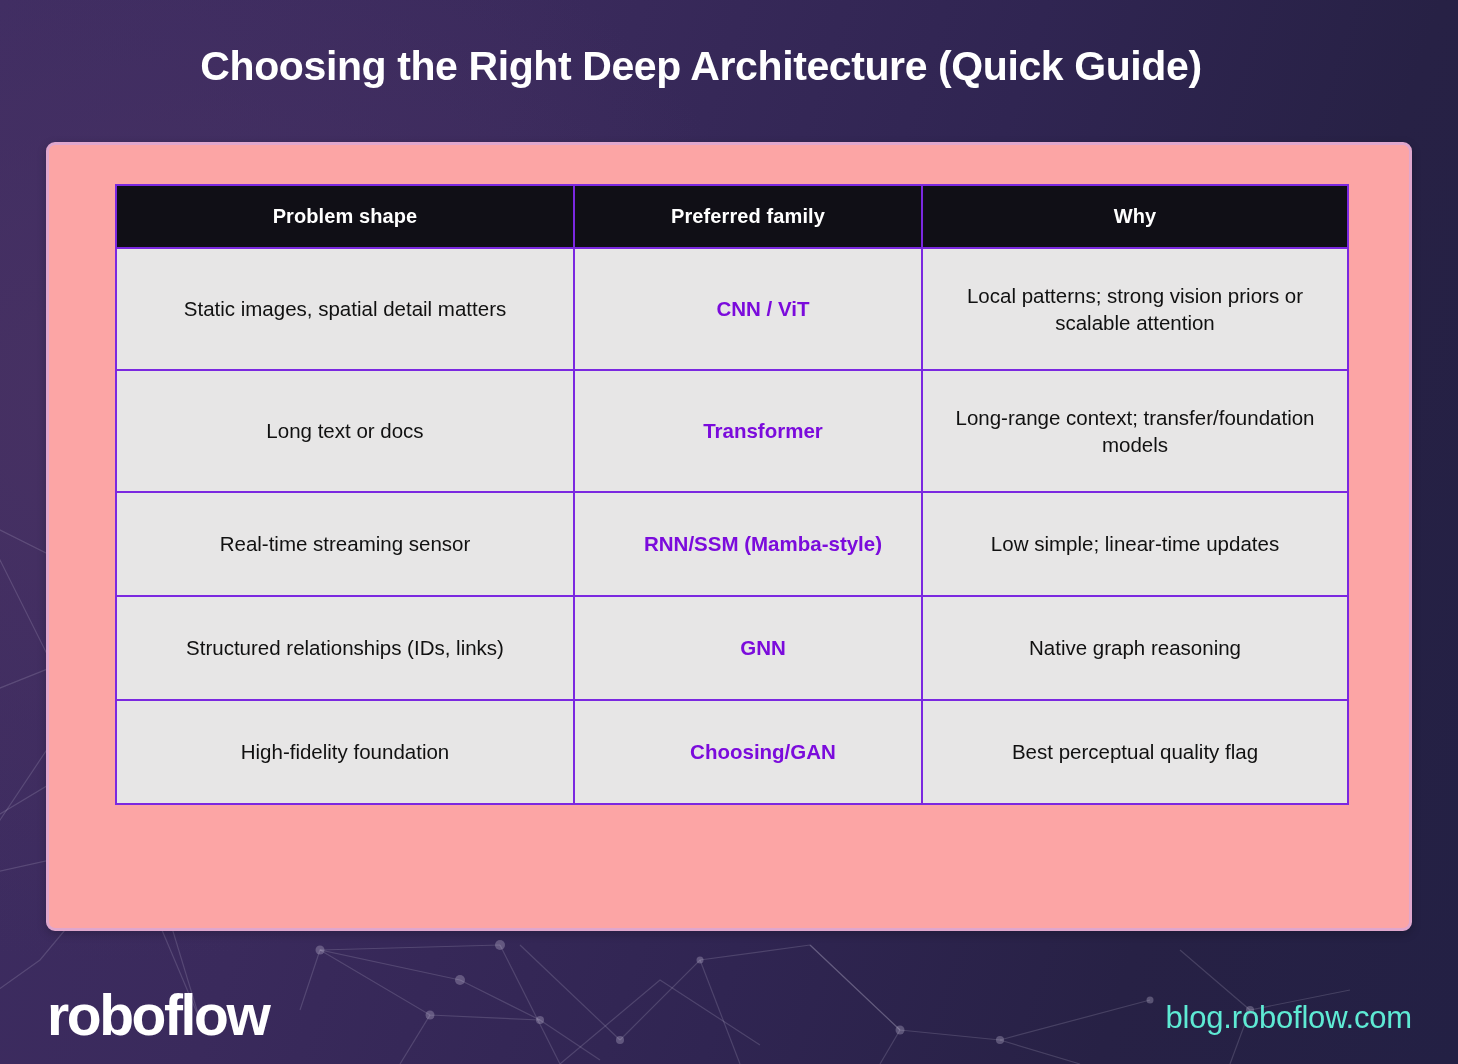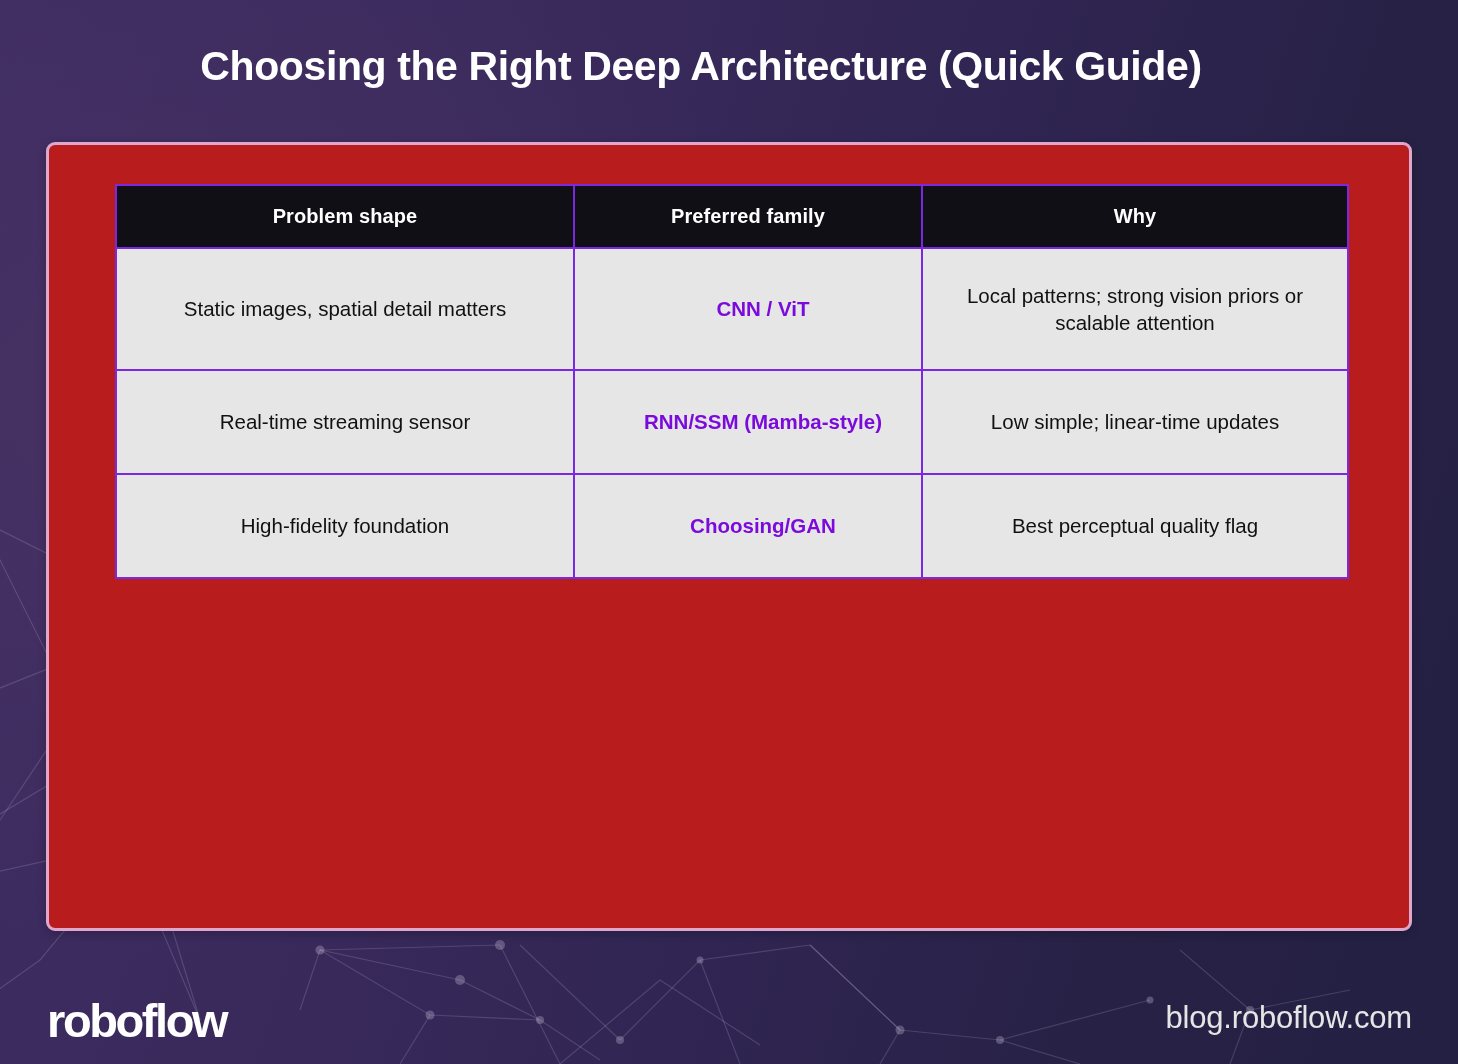--- a/index.html
+++ b/index.html
@@ -44,21 +44,21 @@
     white-space:nowrap;
   }
 
   
   .card {
     position:absolute;
     left:46px;
     top:142px;
     width:1366px;
     height:789px;
-    background:#b91c1c;
+    background:#fca5a5;
     border:3px solid #e0a7cd;
     border-radius:9px;
     box-shadow:0 3px 10px rgba(0,0,0,0.22);
   }
 
   
   .table {
     position:absolute;
     left:66px;
     top:39px;
@@ -100,31 +100,31 @@
     font-weight:bold;
     padding-left:48px;
   }
 
   
   .logo {
     position:absolute;
     left:47px;
     bottom:20px;
     color:#ffffff;
-    font-size:47px;
+    font-size:57px;
     font-weight:bold;
     letter-spacing:-2.4px;
     line-height:1;
     text-align:right;
   }
   .site {
     position:absolute;
     right:46px;
     bottom:31px;
-    color:#e5e5e5;
+    color:#5eead4;
     font-size:31px;
     letter-spacing:-0.2px;
     line-height:1;
   }
 </style>
 </head>
 <body>
 
 <div class="bg-gradient"></div>
 
@@ -190,26 +190,36 @@
         <th>Preferred family</th>
         <th>Why</th>
       </tr>
     </thead>
     <tbody>
       <tr class="r-tall">
         <td>Static images, spatial detail matters</td>
         <td class="fam">CNN / ViT</td>
         <td>Local patterns; strong vision priors or scalable attention</td>
       </tr>
+      <tr class="r-tall">
+        <td>Long text or docs</td>
+        <td class="fam">Transformer</td>
+        <td>Long-range context; transfer/foundation models</td>
+      </tr>
       <tr class="r-short">
         <td>Real-time streaming sensor</td>
         <td class="fam">RNN/SSM (Mamba-style)</td>
         <td>Low simple; linear-time updates</td>
       </tr>
       <tr class="r-short">
+        <td>Structured relationships (IDs, links)</td>
+        <td class="fam">GNN</td>
+        <td>Native graph reasoning</td>
+      </tr>
+      <tr class="r-short">
         <td>High-fidelity foundation</td>
         <td class="fam">Choosing/GAN</td>
         <td>Best perceptual quality flag</td>
       </tr>
     </tbody>
   </table>
 </div>
 
 <div class="logo">roboflow</div>
 <div class="site">blog.roboflow.com</div>

